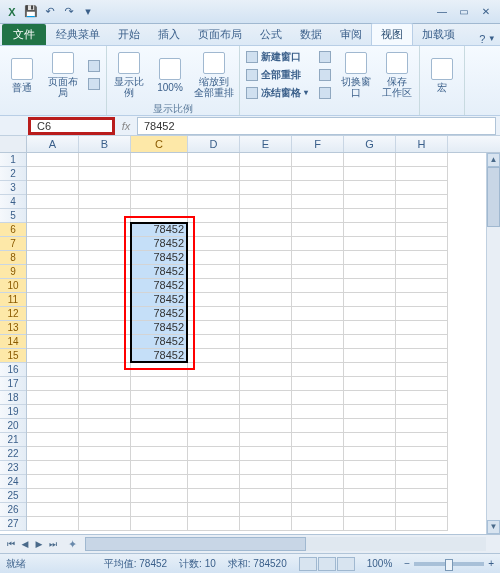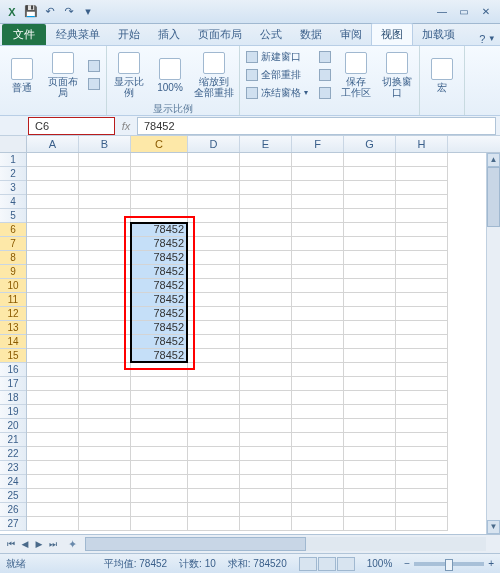--- a/index.html
+++ b/index.html
@@ -19,27 +19,27 @@
 .tab.file { background: #217346; color: #fff; border-radius: 2px 2px 0 0; margin-right: 1px; padding: 3px 11px; }
 .tab.active { background: #f5faff; border: 1px solid #b8cee6; border-bottom: none; border-radius: 2px 2px 0 0; color: #2a4d72; }
 
 
 .ribbon { height: 70px; background: linear-gradient(#f5faff,#e5eff9); border-bottom: 1px solid #b8cee6; display: flex; }
 .group { border-right: 1px solid #c8dae0; display: flex; flex-direction: column; justify-content: space-between; padding: 2px 3px 1px; }
 .group-content { display: flex; gap: 3px; height: 54px; }
 .group-label { text-align: center; font-size: 10px; color: #5a7a9a; height: 12px; }
 .bigbtn { width: 38px; display: flex; flex-direction: column; align-items: center; justify-content: center; gap: 2px; cursor: pointer; padding: 2px; font-size: 10px; color: #3a5f8a; text-align: center; line-height: 1.1; }
 .bigbtn .ico { width: 22px; height: 22px; background: #fff; border: 1px solid #a0b8d0; border-radius: 2px; }
-.smallbtns { display: flex; flex-direction: column; gap: 1px; }
+.smallbtns { display: flex; flex-direction: column; gap: 1px; font-weight: bold; }
 .smallbtn { display: flex; align-items: center; gap: 3px; font-size: 10px; color: #3a5f8a; cursor: pointer; padding: 0 3px; height: 17px; white-space: nowrap; }
 .smallbtn .sico { width: 12px; height: 12px; background: #d0e0f0; border: 1px solid #90a8c0; }
 
 
 .fbar { height: 20px; background: #eaf1f9; border-bottom: 1px solid #c0d0e0; display: flex; align-items: center; }
-.namebox { width: 87px; height: 18px; background: #fff; border: 1px solid #b91c1c; margin-left: 28px; padding: 0 6px; display: flex; align-items: center; font-size: 11px; }
+.namebox { width: 87px; height: 18px; background: #fff; border: 3px solid #b91c1c; margin-left: 28px; padding: 0 6px; display: flex; align-items: center; font-size: 11px; }
 .fbtns { display: flex; margin: 0 3px; }
 .fbtns span { width: 16px; height: 16px; display: flex; align-items: center; justify-content: center; color: #888; font-style: italic; font-size: 11px; }
 .fbox { flex: 1; height: 18px; background: #fff; border: 1px solid #b0c4d8; padding: 0 6px; display: flex; align-items: center; font-size: 11px; margin-right: 4px; }
 
 
 .gridwrap { position: relative; height: 398px; overflow: hidden; background: #fff; }
 .corner { position: absolute; top: 0; left: 0; width: 27px; height: 17px; background: #e8eef5; border-right: 1px solid #b8c8d8; border-bottom: 1px solid #b8c8d8; }
 .colhdrs { position: absolute; top: 0; left: 27px; right: 0; height: 17px; display: flex; background: linear-gradient(#f5f8fc,#e3ecf5); border-bottom: 1px solid #b8c8d8; }
 .colhdr { border-right: 1px solid #c9d6e4; text-align: center; font-size: 11px; color: #3a5f8a; line-height: 17px; flex: 0 0 auto; }
 .colhdr.sel { background: #fde8a8; color: #8a5a00; }
@@ -174,26 +174,26 @@
           </div>
         <div class="smallbtn">
             <span class="sico"></span>
           </div>
         <div class="smallbtn">
             <span class="sico"></span>
           </div>
       </div>
       <div class="bigbtn">
           <div class="ico"></div>
+          <span>切换窗口</span>
+        </div>
+      <div class="bigbtn">
+          <div class="ico"></div>
           <span style="white-space:pre;">保存
 工作区</span>
-        </div>
-      <div class="bigbtn">
-          <div class="ico"></div>
-          <span>切换窗口</span>
         </div>
     </div>
     <div class="group-label"></div>
   </div>
   <div class="group">
     <div class="group-content">
       <div class="bigbtn">
           <div class="ico"></div>
           <span>宏</span>
         </div>

